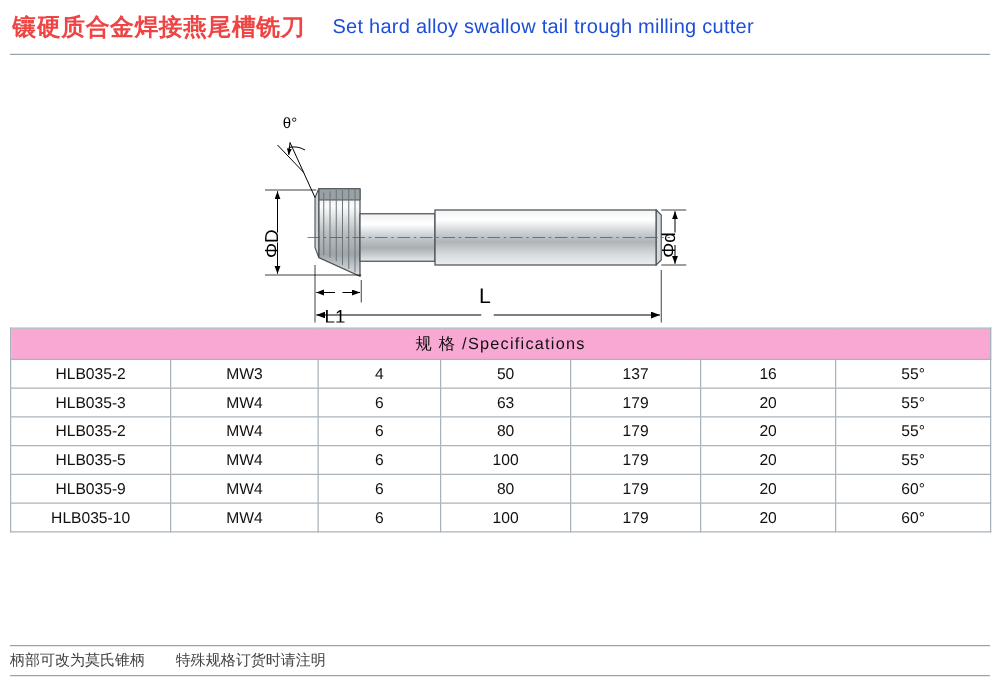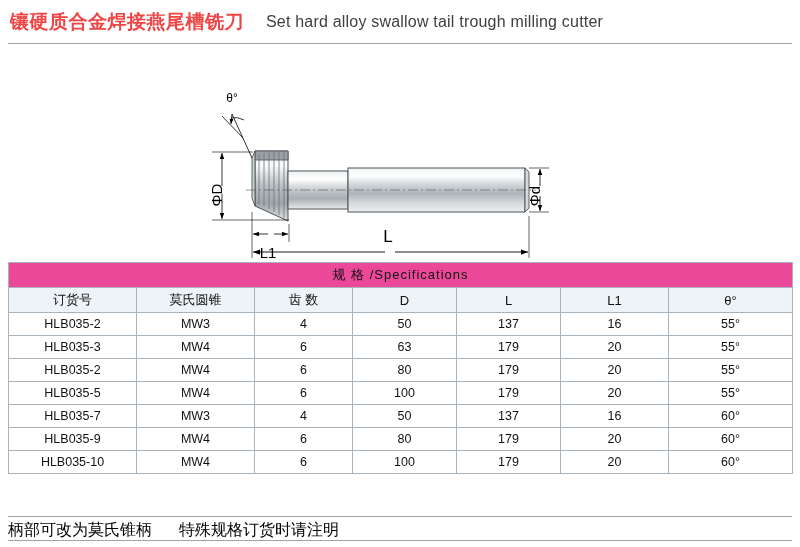--- a/index.html
+++ b/index.html
@@ -33,21 +33,21 @@
   }
   .title-cn {
     font-size: 19px;
     font-weight: bold;
     letter-spacing: 0.5px;
     color: #ef4444;
   }
   .title-en {
     font-size: 16px;
     margin-left: 22px;
-    color: #404040;
+    color: #1d4ed8;
     letter-spacing: 0.2px;
   }
   .header-rule {
     position: absolute;
     left: 8px;
     top: 43px;
     width: 784px;
     height: 1px;
     background: #9aa4ad;
   }
@@ -76,42 +76,42 @@
   table.spec td, table.spec th {
     border: 1px solid #a9b3bb;
     text-align: center;
     font-size: 12.5px;
     font-weight: normal;
     color: #111;
     height: 22px;
     padding: 0;
   }
   tr.spec-title td {
-    background: #ec4899;
+    background: #f9a8d4;
     height: 24px;
     font-size: 13px;
     letter-spacing: 1px;
   }
   tr.head td {
     background: #eef3f7;
     height: 24px;
     font-size: 13px;
   }
   tr.row td {
     background: #ffffff;
   }
 
   
   .footnote {
     position: absolute;
     left: 8px;
     top: 520px;
     width: 784px;
-    font-size: 16px;
-    color: #000000;
+    font-size: 12px;
+    color: #404040;
   }
   .footnote .gap { display: inline-block; width: 18px; }
   .foot-rule {
     position: absolute;
     left: 8px;
     top: 516px;
     width: 784px;
     height: 1px;
     background: #9aa4ad;
   }
@@ -253,29 +253,20 @@
         <col style="width:98px">
         <col style="width:104px">
         <col style="width:104px">
         <col style="width:108px">
         <col style="width:124px">
       </colgroup>
       <tbody>
         <tr class="spec-title">
           <td colspan="7">规 格 /Specifications</td>
         </tr>
-        <tr class="head">
-          <td>订货号</td>
-          <td>莫氏圆锥</td>
-          <td>齿  数</td>
-          <td>D</td>
-          <td>L</td>
-          <td>L1</td>
-          <td>θ°</td>
-        </tr>
 
         <tr class="row">
           <td>HLB035-2</td>
           <td>MW3</td>
           <td>4</td>
           <td>50</td>
           <td>137</td>
           <td>16</td>
           <td>55°</td>
         </tr>
@@ -300,29 +291,20 @@
         <tr class="row">
           <td>HLB035-5</td>
           <td>MW4</td>
           <td>6</td>
           <td>100</td>
           <td>179</td>
           <td>20</td>
           <td>55°</td>
         </tr>
         <tr class="row">
-          <td>HLB035-7</td>
-          <td>MW3</td>
-          <td>4</td>
-          <td>50</td>
-          <td>137</td>
-          <td>16</td>
-          <td>60°</td>
-        </tr>
-        <tr class="row">
           <td>HLB035-9</td>
           <td>MW4</td>
           <td>6</td>
           <td>80</td>
           <td>179</td>
           <td>20</td>
           <td>60°</td>
         </tr>
         <tr class="row">
           <td>HLB035-10</td>

